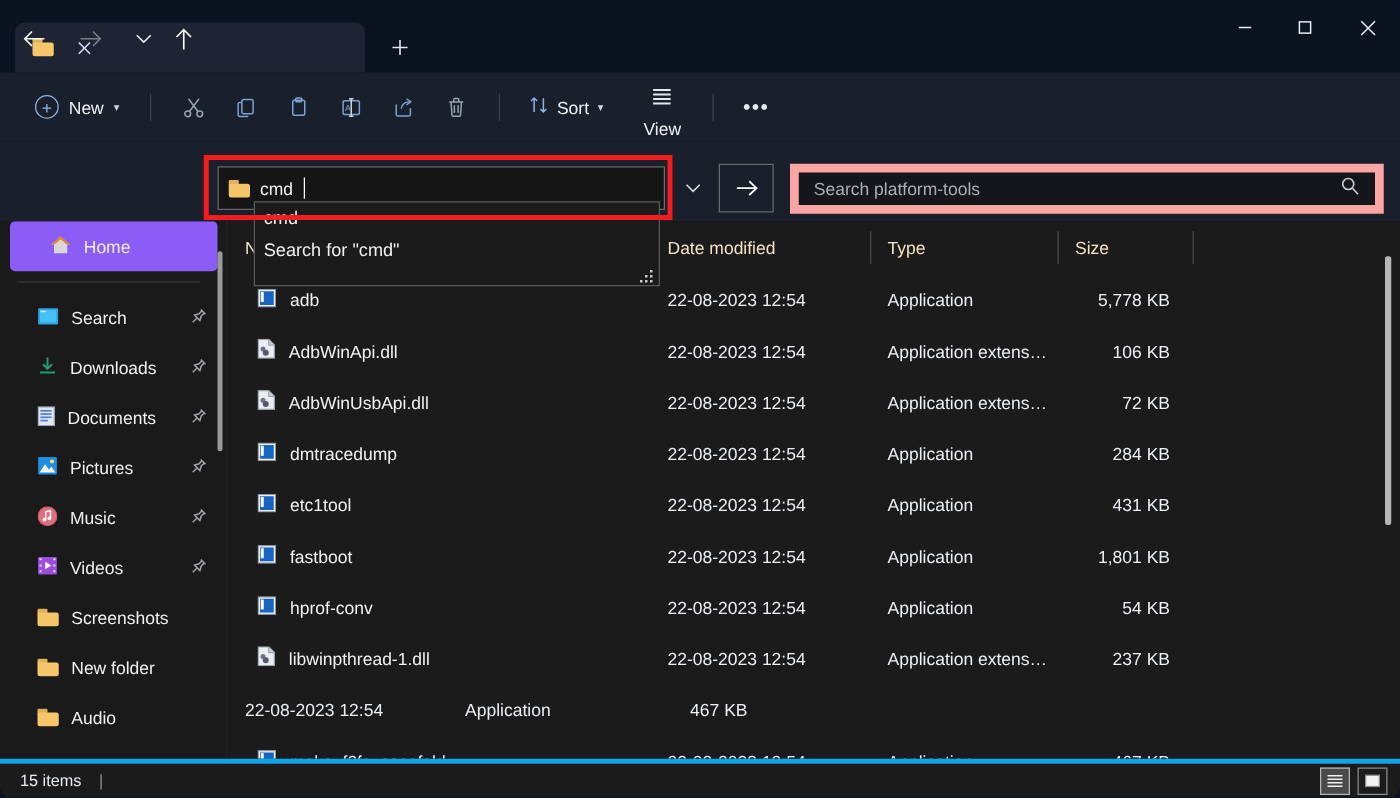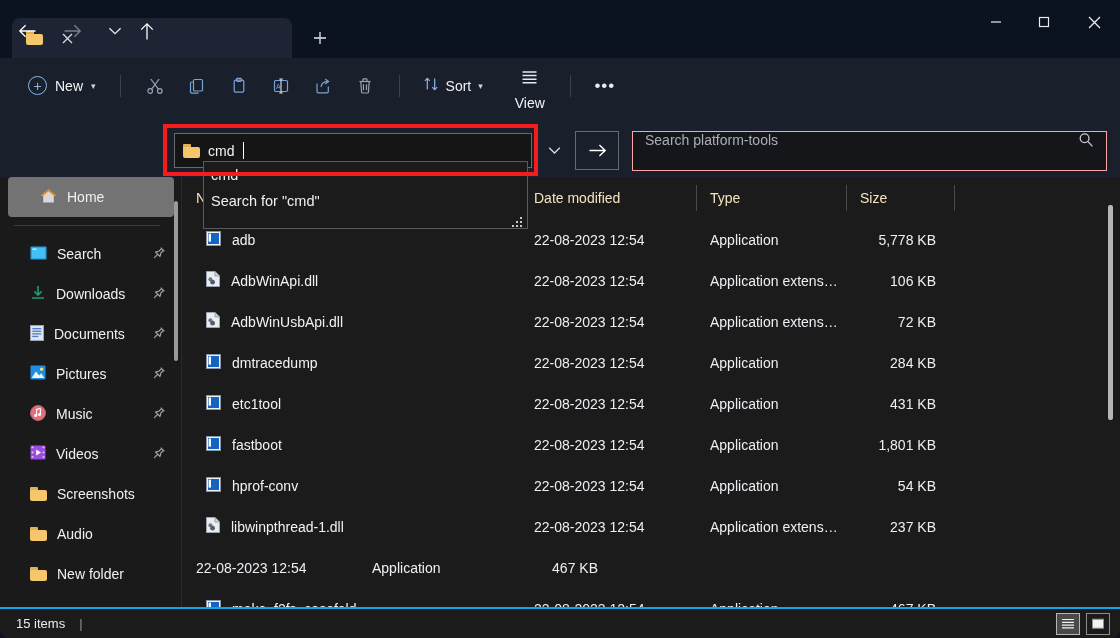--- a/index.html
+++ b/index.html
@@ -146,22 +146,22 @@
   .go-btn {
     position: absolute; left: 575px; top: 131px;
     width: 44px; height: 39px;
     border: 1px solid #6a6a6a;
     display: flex; align-items: center; justify-content: center;
   }
   .searchbox {
     position: absolute; left: 632px; top: 131px;
     width: 475px; height: 40px;
     background: #15161a;
-    border: 1px solid #fca5a5;
-    display: flex; 
+    border: 7px solid #fca5a5;
+    display: flex; align-items: center;
     padding: 0 12px;
   }
   .search-ph { flex: 1; color: #a9aeb8; font-size: 14px; }
 
   
   .ac-dropdown {
     position: absolute; left: 203px; top: 161px;
     width: 325px; height: 68px;
     background: #1b1b1b;
     border: 1px solid #5a5a5a;
@@ -185,21 +185,21 @@
     overflow: hidden;
   }
   .side-item {
     position: relative;
     display: flex; align-items: center;
     height: 40px; margin: 0 8px;
     padding-left: 22px; gap: 10px;
     border-radius: 4px;
     color: #f0f0f0; font-size: 14px;
   }
-  .side-item.selected { background: #737373; padding-left: 32px; }
+  .side-item.selected { background: #8b5cf6; padding-left: 32px; }
   .side-label { flex: 1; white-space: nowrap; }
   .pin { width: 16px; margin-right: 6px; opacity: .85; }
   .side-divider {
     height: 1px; background: #3a3a3a;
     margin: 8px 22px 8px 14px;
   }
   .side-scroll {
     position: absolute; right: 4px; top: 24px;
     width: 4px; height: 160px;
     background: #9a9a9a; border-radius: 2px;
@@ -251,21 +251,21 @@
     position: absolute; right: 7px; top: 28px;
     width: 5px; height: 215px;
     background: #b6b6b6; border-radius: 2px;
   }
 
   
   .statusbar {
     position: absolute; left: 0; bottom: 0;
     width: 1120px; height: 31px;
     background: #1b1b1b;
-    border-top: 2px solid #0ea5e9;
+    border-top: 4px solid #0ea5e9;
     display: flex; align-items: center;
     padding: 0 10px 0 16px;
     color: #e9ecf2; font-size: 13px;
   }
   .status-sep { margin-left: 14px; color: #8d929c; }
   .view-toggles {
     margin-left: auto; display: flex; gap: 6px; align-items: center;
   }
   .vt {
     width: 24px; height: 22px;
@@ -603,29 +603,29 @@
           <span class="b"></span>
       </span>
       <span class="side-label">Screenshots</span>
     </div>
 
     <div class="side-item">
       <span class="folder-ico" style="width:17px;height:14px;">
         <span class="t"></span>
           <span class="b"></span>
       </span>
-      <span class="side-label">Audio</span>
+      <span class="side-label">New folder</span>
     </div>
 
     <div class="side-item">
       <span class="folder-ico" style="width:17px;height:14px;">
         <span class="t"></span>
           <span class="b"></span>
       </span>
-      <span class="side-label">New folder</span>
+      <span class="side-label">Audio</span>
     </div>
 
     <div class="side-scroll"></div>
   </div>
   <div class="side-sep-vert"></div>
 
   <div class="filelist">
 
     <div class="headers">
       <div class="hd hd-name">

